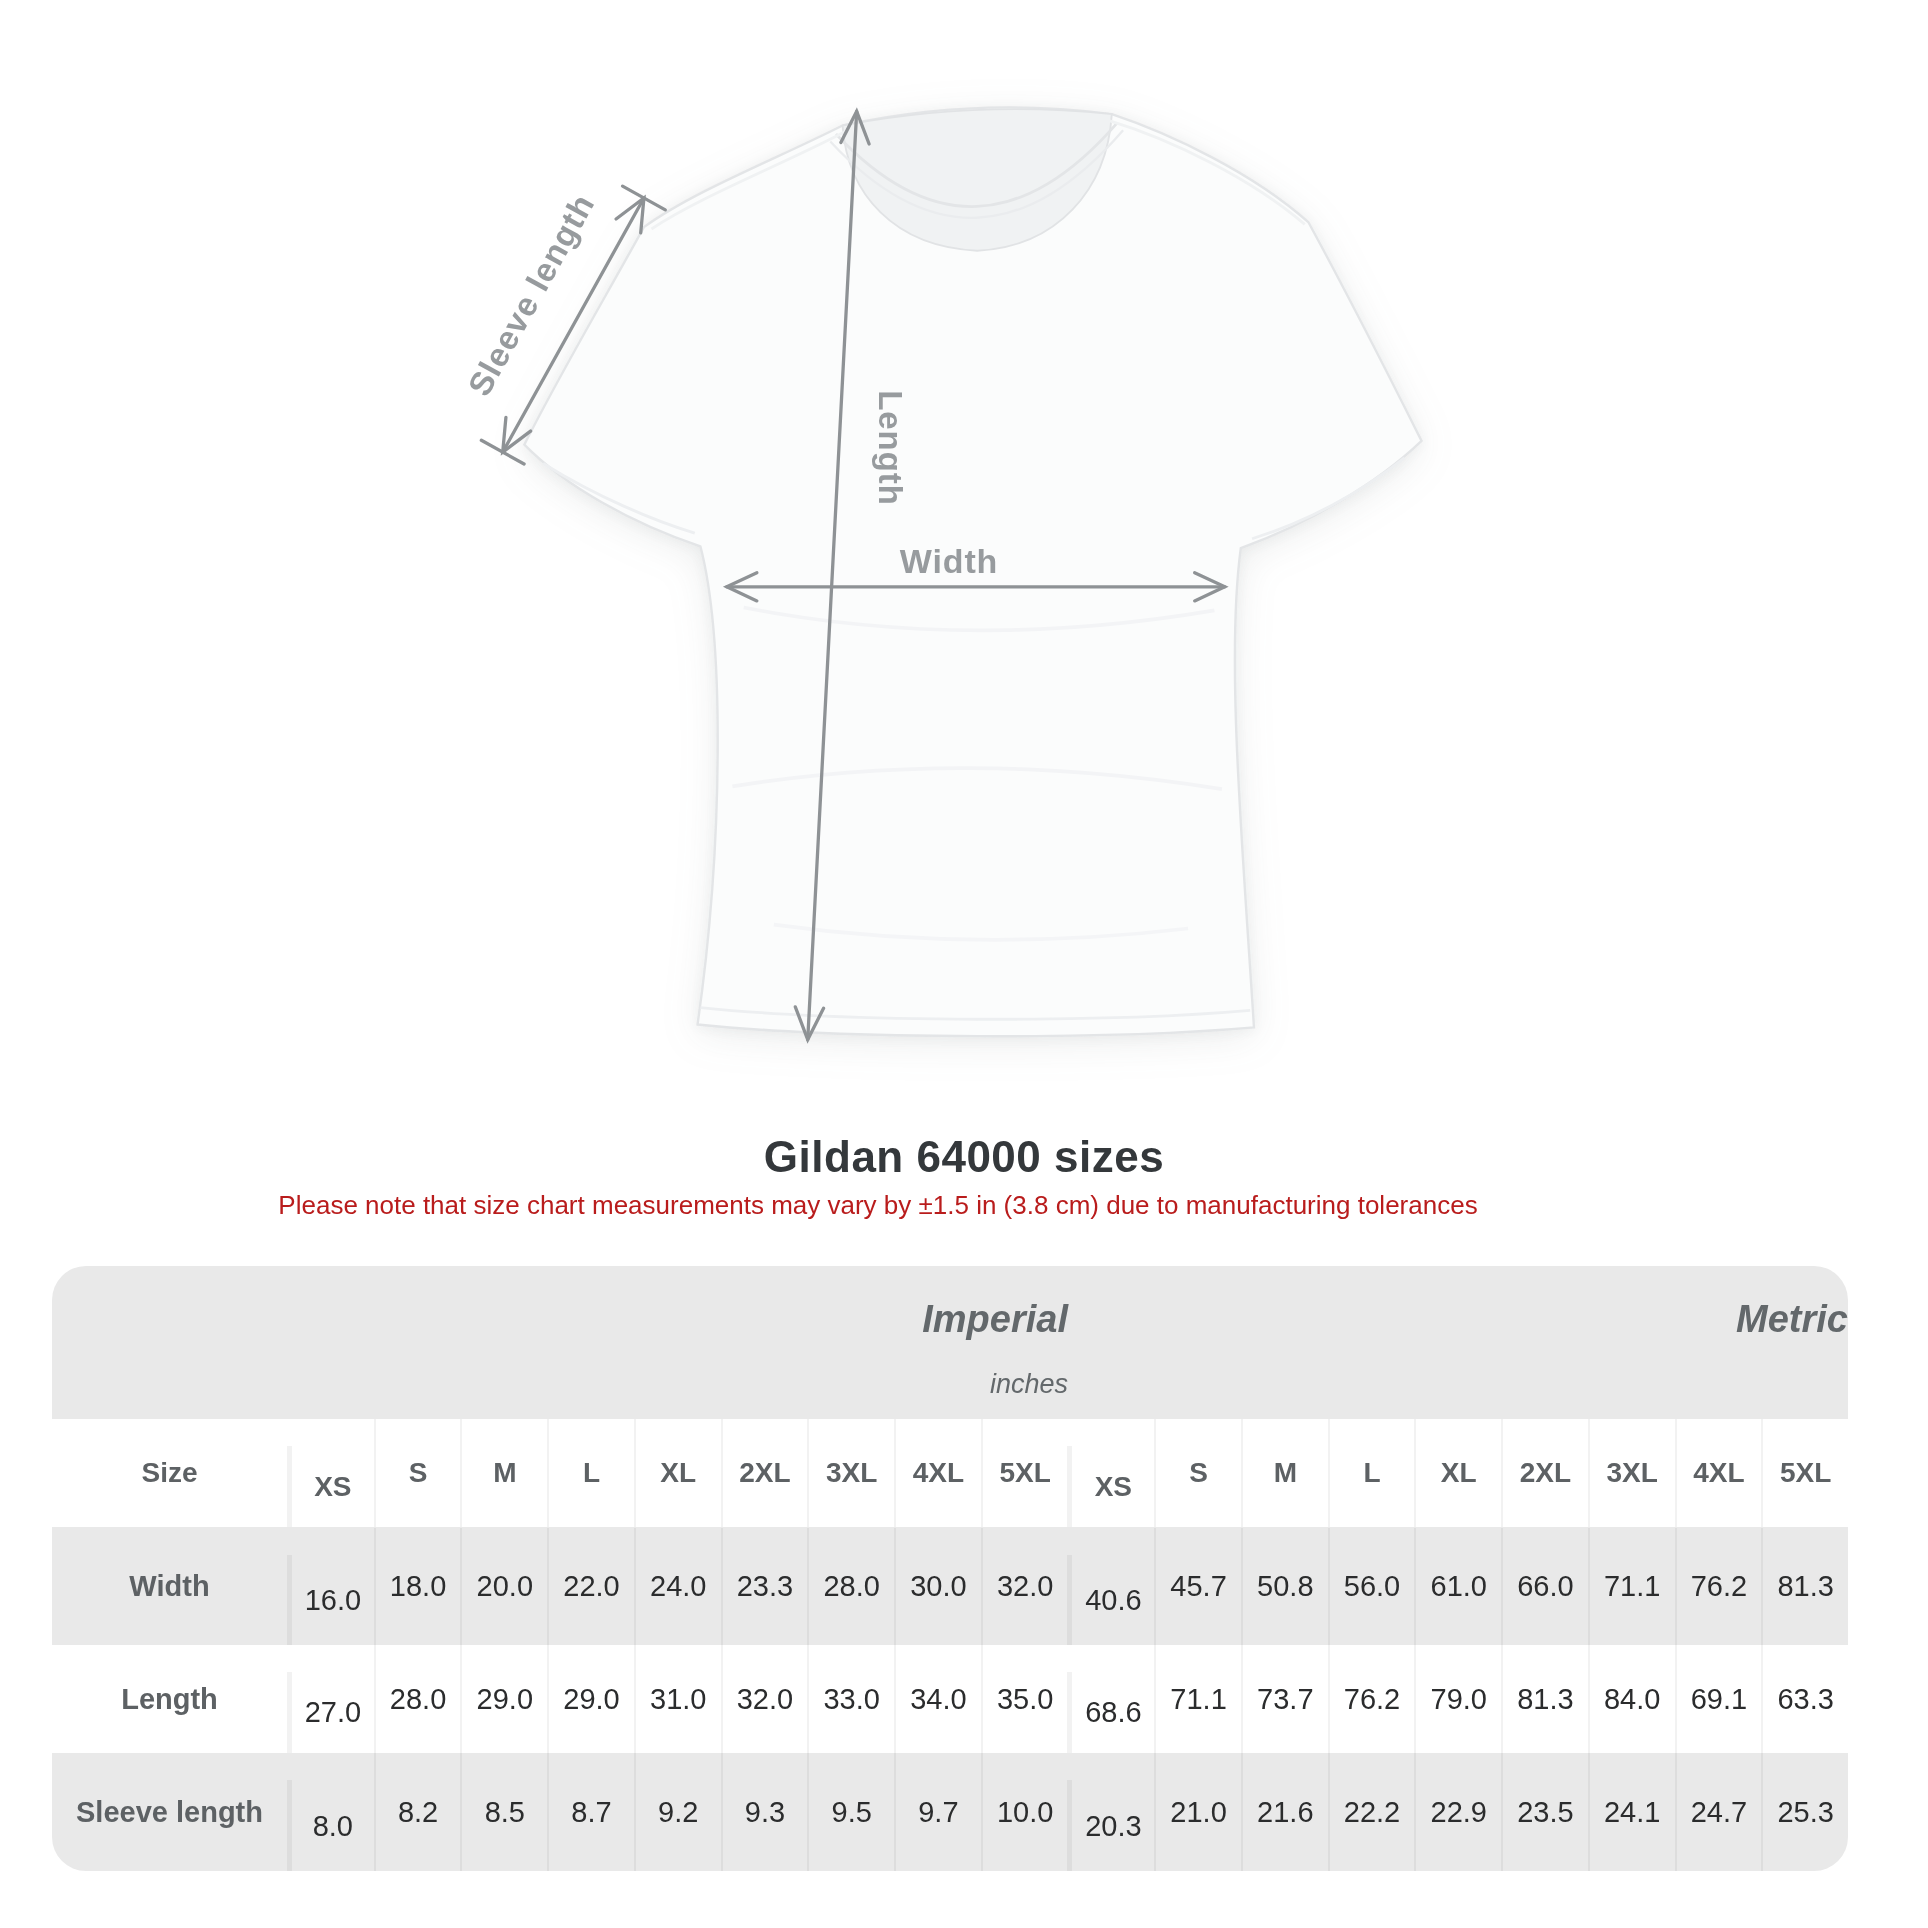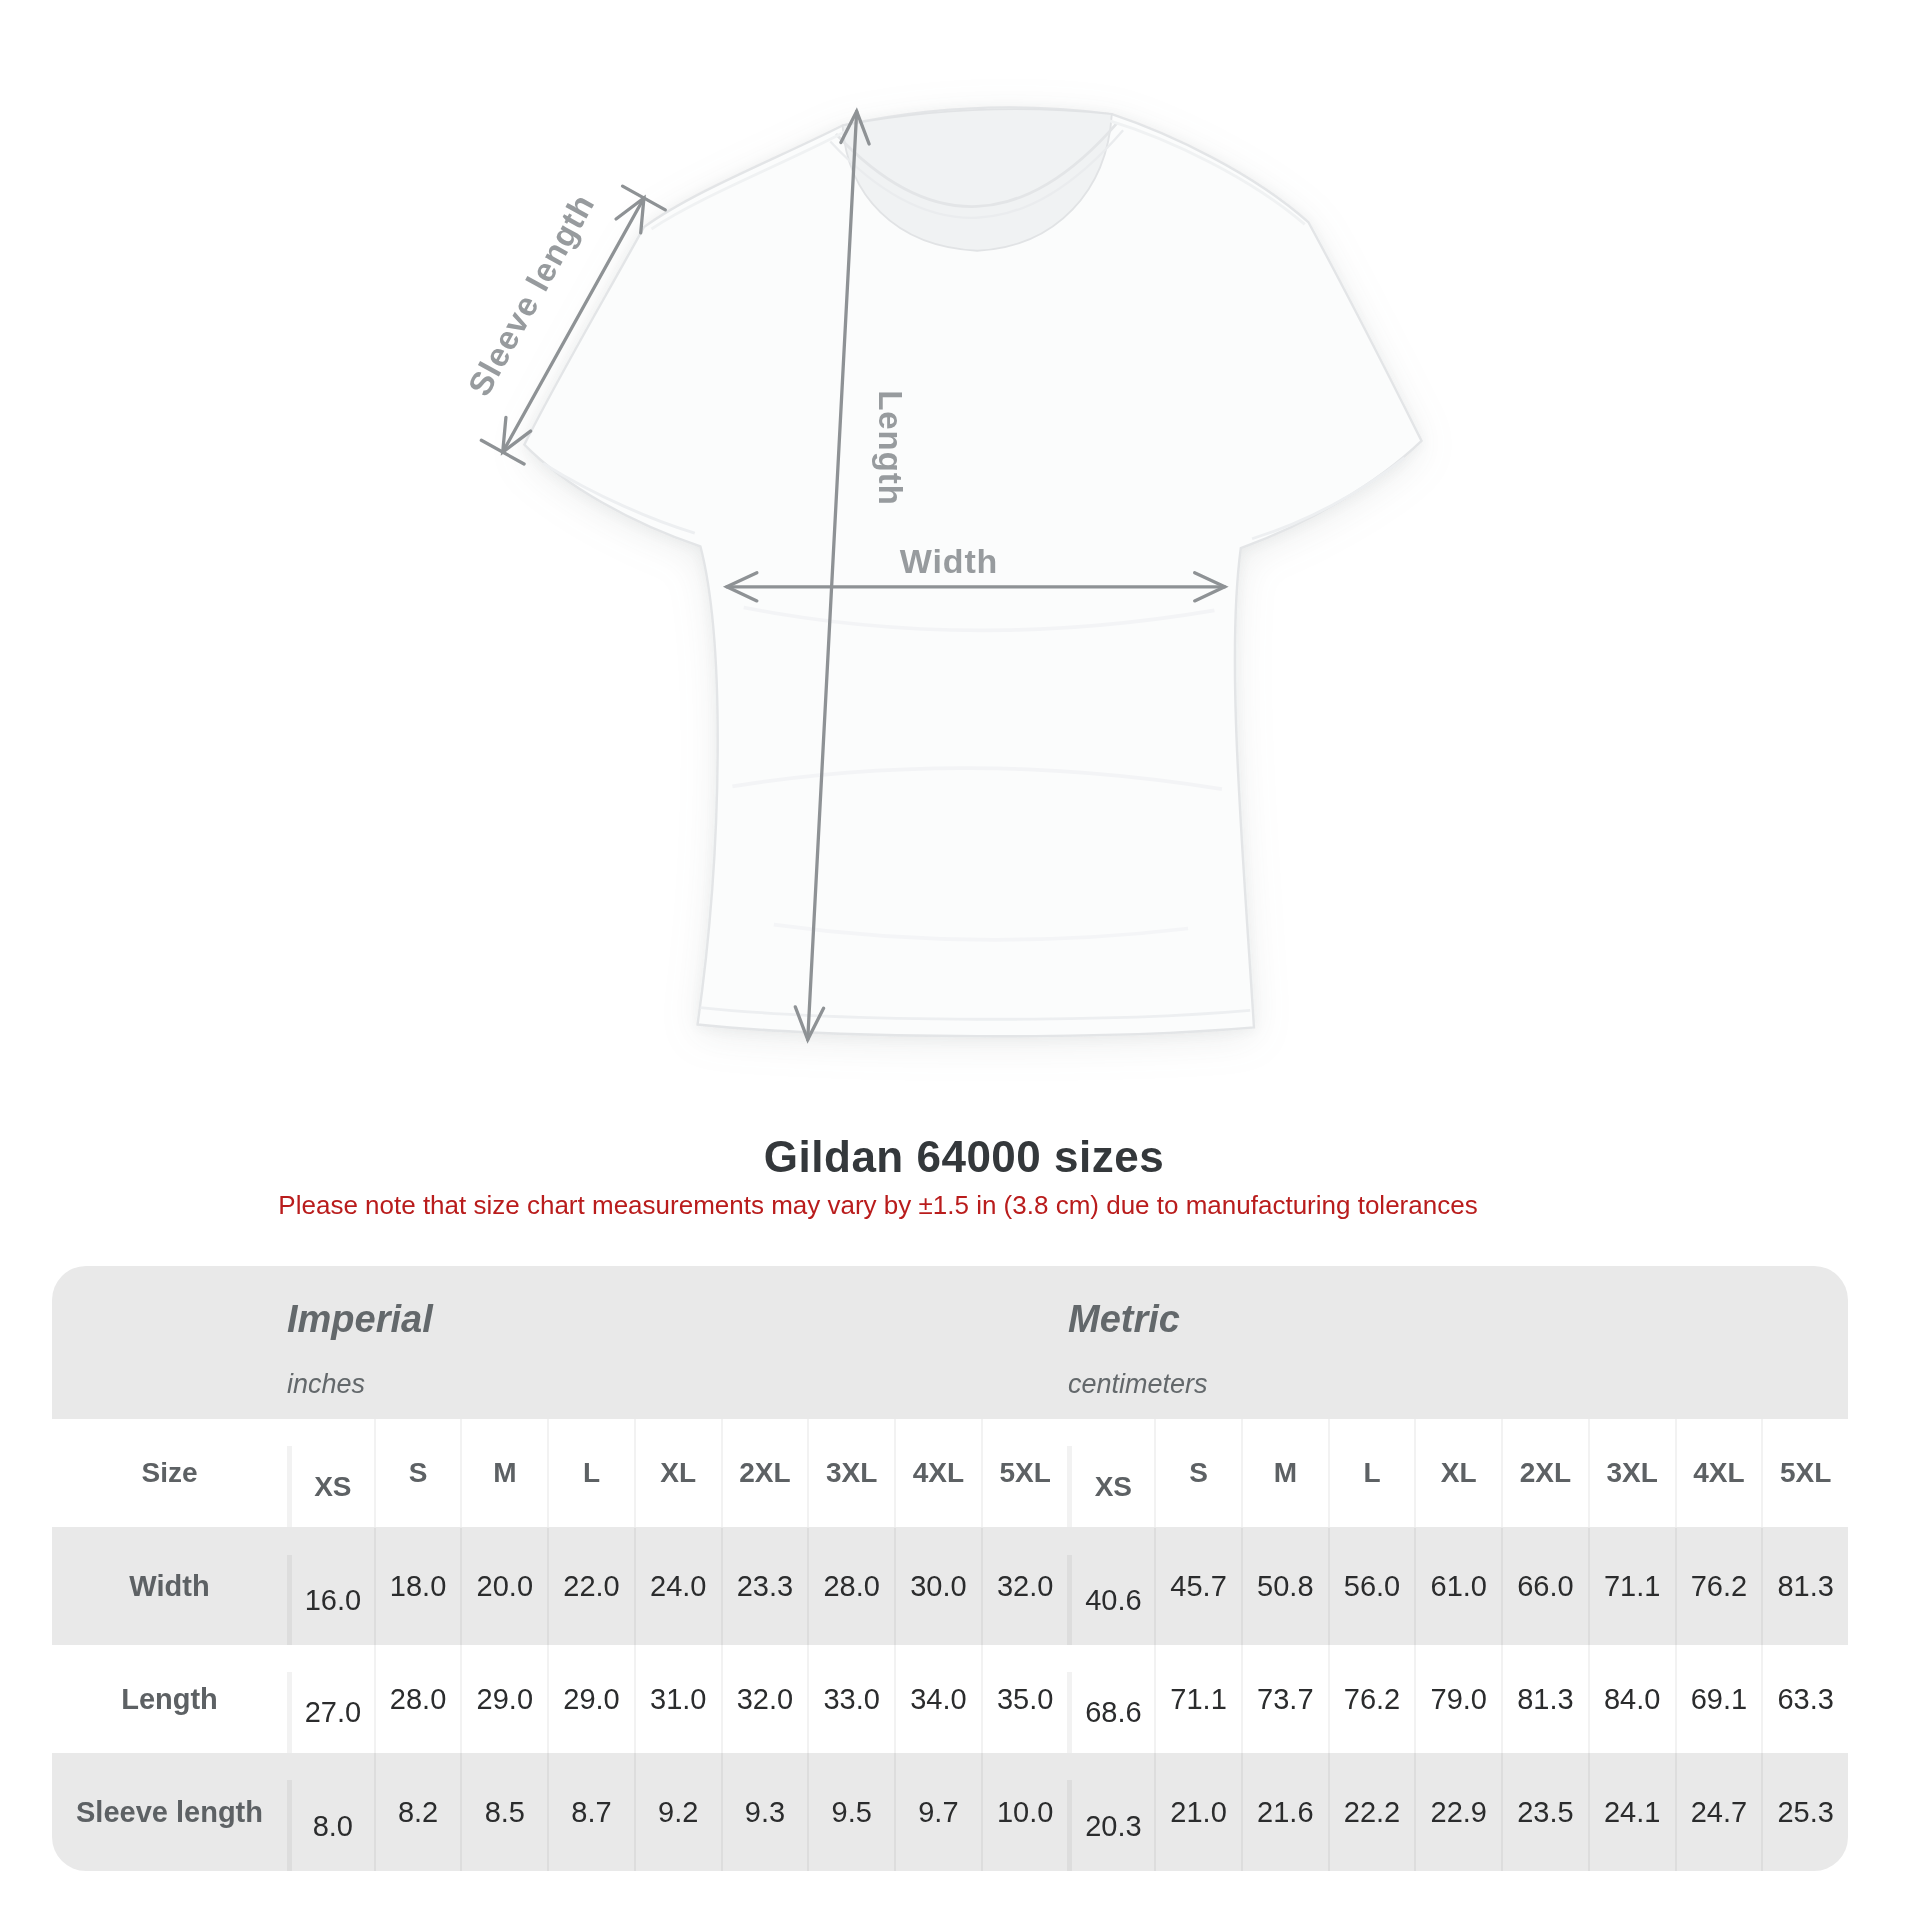--- a/index.html
+++ b/index.html
@@ -13,21 +13,21 @@
 
   
   .page-title{position:absolute;left:0;top:1132px;width:1928px;text-align:center;
     font-size:44px;font-weight:bold;color:#34383b;letter-spacing:0.5px;}
   .page-subtitle{position:absolute;left:0;top:1190px;width:1756px;text-align:center;
     font-size:26px;color:#b91c1c;}
 
   
   .size-table{position:absolute;left:52px;top:1266px;width:1796px;height:605px;
     background:#e9e9e9;border-radius:34px;overflow:hidden;}
-  .ghead{position:absolute;top:0;height:153px;text-align:left;}
+  .ghead{position:absolute;top:0;height:153px;text-align:right;}
   .ghead .gh-title{margin-top:32px;font-size:38px;font-weight:bold;font-style:italic;color:#63686b;}
   .ghead .gh-sub{margin-top:28px;font-size:27px;font-style:italic;color:#63686b;}
   .trow{position:absolute;left:0;width:1796px;display:grid;
     grid-template-columns:235px repeat(18,1fr);}
   .trow.white{background:#ffffff;}
   .cell{display:flex;align-items:center;justify-content:center;
     font-size:29px;color:#2b2c2d;border-left:2.8px solid rgba(0,0,0,.05);}
   .cell.lab{border-left:none;font-weight:bold;color:#5d6164;}
   .cell.head{font-weight:bold;color:#5d6164;font-size:28px;text-align:center;}
   .cell.firstdata,.cell.gstart{border-left-width:5.6px;margin-top:27px;}
@@ -101,21 +101,20 @@
 <div class="page-title">Gildan 64000 sizes</div>
 <div class="page-subtitle">Please note that size chart measurements may vary by ±1.5 in (3.8 cm) due to manufacturing tolerances</div>
 
 <div class="size-table">
   <div class="ghead" style="left:235px;width:781px;">
     <div class="gh-title">Imperial</div>
     <div class="gh-sub">inches</div>
   </div>
   <div class="ghead" style="left:1016px;width:780px;">
     <div class="gh-title">Metric</div>
-    <div class="gh-sub">centimeters</div>
   </div>
 
   <div class="trow white" style="top:153px;height:108px;">
       <div class="cell lab head">Size</div>
       <div class="cell head firstdata">XS</div>
       <div class="cell head">S</div>
       <div class="cell head">M</div>
       <div class="cell head">L</div>
       <div class="cell head">XL</div>
       <div class="cell head">2XL</div>

